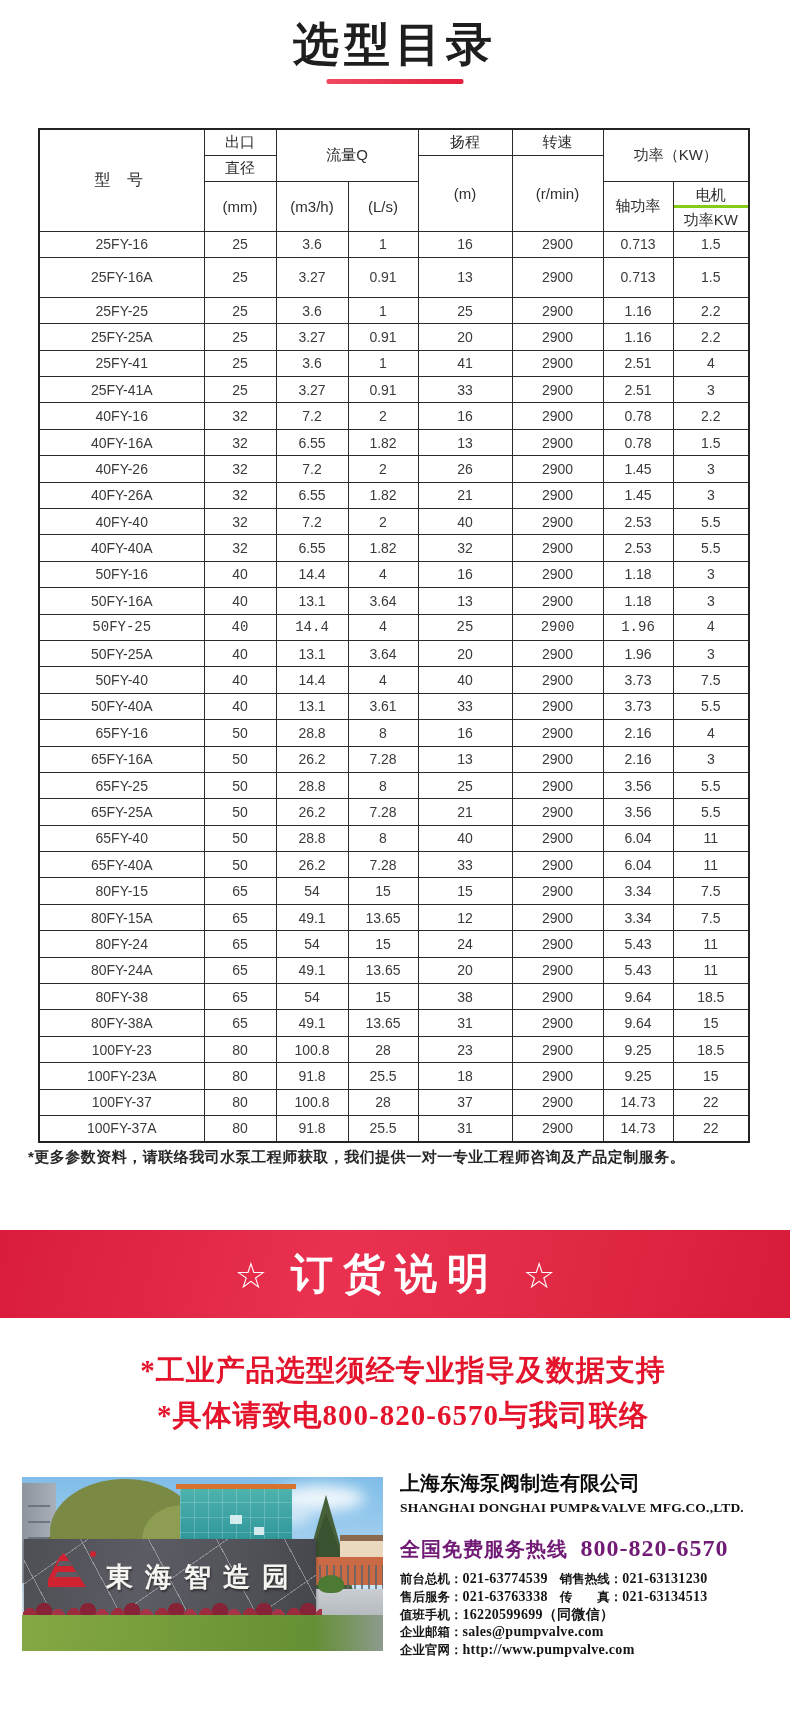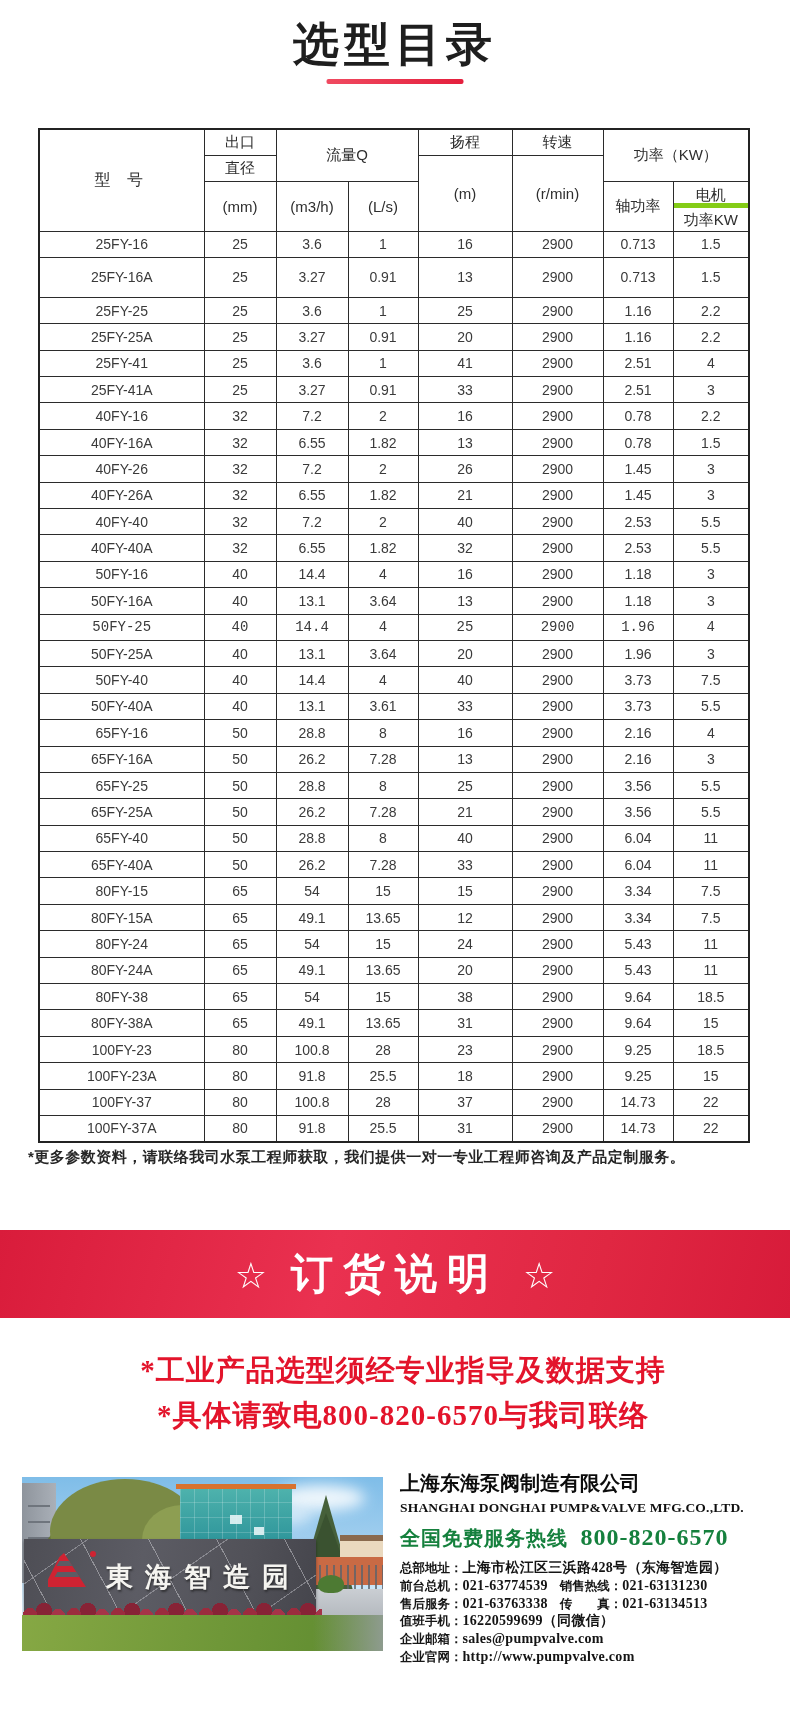--- a/index.html
+++ b/index.html
@@ -15,21 +15,21 @@
 
   
   .table-wrap { position:absolute; top:128px; left:38px; width:710px; }
   table.spec { width:100%; border-collapse:collapse; table-layout:fixed;
     border:2px solid #232323; }
   table.spec td { border:1px solid #2b2b2b; text-align:center; vertical-align:middle;
     font-size:14px; color:#3a3a3a; overflow:hidden; white-space:nowrap; }
   table.spec .hd { font-size:15px; color:#2e2e2e; }
   table.spec .model-hd { font-size:16px; letter-spacing:6px; }
   .split-cell { padding:0 !important; }
-  .split-cell .half-top { height:26px; line-height:26px; border-bottom:5px solid #84cc16; }
+  .split-cell .half-top { height:26px; line-height:26px; border-bottom:3px solid #84cc16; }
   .split-cell .half-bot { height:23px; line-height:23px; }
 
   
   .footnote { position:absolute; top:1148px; left:28px; width:740px;
     font-size:15px; font-weight:600; color:#262626; letter-spacing:0.5px; }
 
   
   .order-banner { position:absolute; top:1230px; left:0; width:790px; height:88px;
     background:linear-gradient(105deg,#d91c3b 0%,#ea3150 42%,#e02742 75%,#d71b3a 100%);
     display:flex; align-items:center; justify-content:center; gap:24px; }
@@ -102,21 +102,21 @@
   .photo .lawn { position:absolute; left:0; bottom:0; width:100%; height:36px;
     background:linear-gradient(100deg,#86a844 0%,#6f9738 55%,#5d8a2f 100%); }
   .photo .lawn:after { content:""; position:absolute; right:0; top:0; width:70px; height:100%;
     background:linear-gradient(90deg,#0000,#9aa0a6cc); }
 
   
   .company { position:absolute; top:1470px; left:400px; width:382px; }
   .company-name-cn { font-size:20px; font-weight:900; color:#0c0c0c; letter-spacing:0px; white-space:nowrap; }
   .company-name-en { margin-top:3px; font-family:"Liberation Serif","DejaVu Serif",serif;
     font-size:13.5px; font-weight:700; color:#101010; letter-spacing:0.2px; white-space:nowrap; }
-  .hotline { margin-top:8px; color:#15803d; white-space:nowrap; }
+  .hotline { margin-top:19px; color:#701a75; white-space:nowrap; }
   .hotline .hl-label { font-size:20px; font-weight:900; letter-spacing:1px; }
   .hotline .hl-number { font-family:"Liberation Serif","DejaVu Serif",serif;
     font-size:24px; font-weight:900; letter-spacing:1px; margin-left:8px; }
   .contact-lines { margin-top:6px; }
   .contact-line { height:17.8px; line-height:17.8px; white-space:nowrap; }
   .contact-line .pair { margin-right:12px; }
   .clabel { font-size:12.5px; font-weight:800; color:#161616; }
   .cvalue { font-family:"Liberation Serif","DejaVu Serif",serif;
     font-size:14px; font-weight:700; color:#141414; letter-spacing:0.3px; }
 </style>
@@ -548,21 +548,20 @@
   </div>
 
   <div class="company">
     <div class="company-name-cn">上海东海泵阀制造有限公司</div>
     <div class="company-name-en">SHANGHAI DONGHAI PUMP&amp;VALVE MFG.CO.,LTD.</div>
     <div class="hotline">
       <span class="hl-label">全国免费服务热线</span>
       <span class="hl-number">800-820-6570</span>
     </div>
     <div class="contact-lines">
-        <div class="contact-line"><span class="pair"><span class="clabel">总部地址：</span><span class="cvalue">上海市松江区三浜路428号（东海智造园）</span></span></div>
         <div class="contact-line"><span class="pair"><span class="clabel">前台总机：</span><span class="cvalue">021-63774539</span></span><span class="pair"><span class="clabel">销售热线：</span><span class="cvalue">021-63131230</span></span></div>
         <div class="contact-line"><span class="pair"><span class="clabel">售后服务：</span><span class="cvalue">021-63763338</span></span><span class="pair"><span class="clabel">传　　真：</span><span class="cvalue">021-63134513</span></span></div>
         <div class="contact-line"><span class="pair"><span class="clabel">值班手机：</span><span class="cvalue">16220599699（同微信）</span></span></div>
         <div class="contact-line"><span class="pair"><span class="clabel">企业邮箱：</span><span class="cvalue">sales@pumpvalve.com</span></span></div>
         <div class="contact-line"><span class="pair"><span class="clabel">企业官网：</span><span class="cvalue">http://www.pumpvalve.com</span></span></div>
       </div>
   </div>
 
 </div>
 

